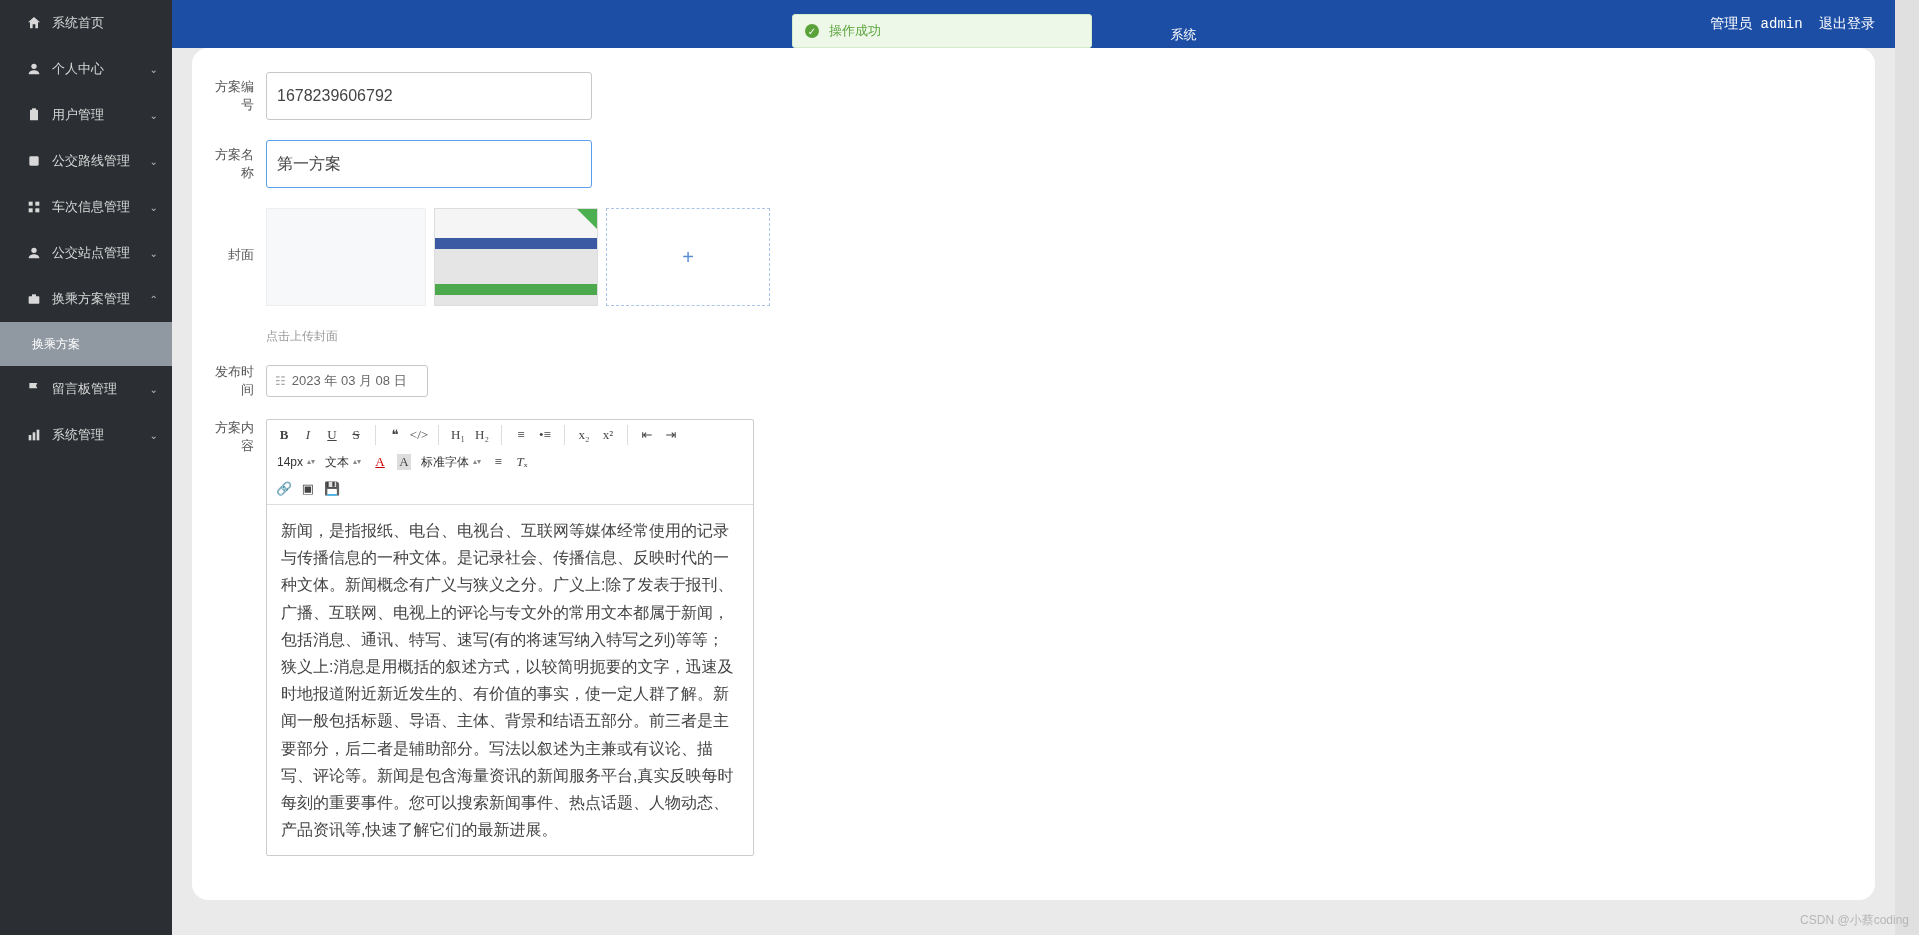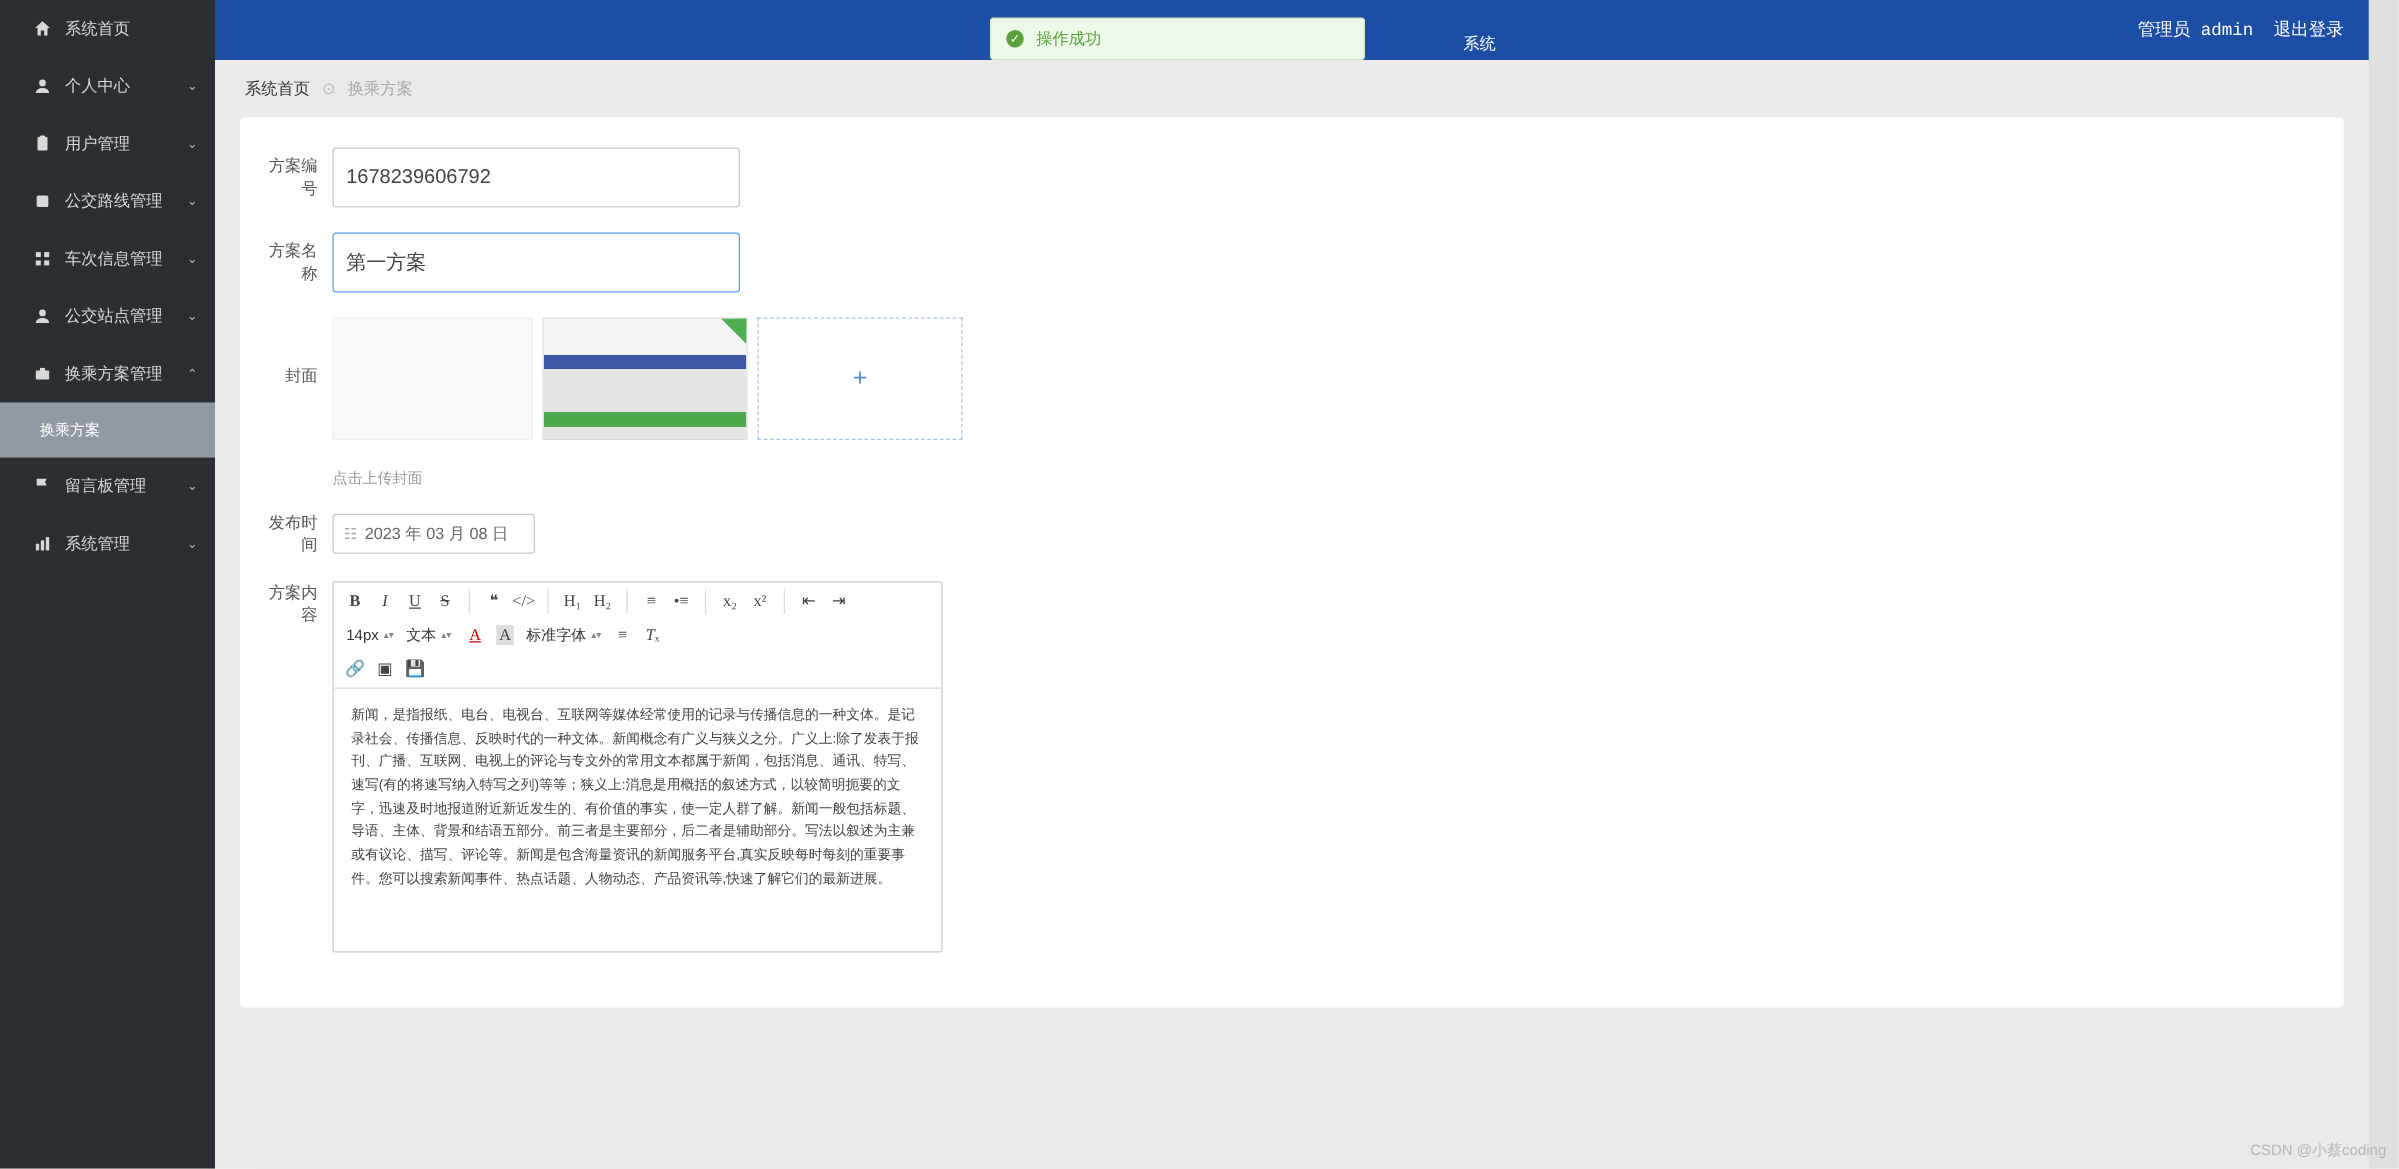--- a/index.html
+++ b/index.html
@@ -19,21 +19,21 @@
 .header-right span { margin-left: 8px; cursor: pointer; }
 
 .toast { position: absolute; top: 14px; left: 620px; background: #eef8e9; border: 1px solid #d4edc9; color: #5aa33a; padding: 6px 20px 6px 12px; border-radius: 3px; font-size: 13px; display: flex; align-items: center; width: 300px; height: 34px; z-index: 10; }
 .toast .ticon { width: 14px; height: 14px; border-radius: 50%; background: #5aa33a; color: #fff; font-size: 10px; display: inline-flex; align-items: center; justify-content: center; margin-right: 10px; }
 
 .crumb { padding: 14px 24px; font-size: 13px; color: #333; background: #eaeaea; }
 .crumb .clink { color: #333; cursor: pointer; }
 .crumb .sep { color: #bbb; margin: 0 6px; }
 .crumb .cur { color: #aaa; }
 
-.form-card { background: #fff; margin: 0 20px; border-radius: 4px; padding: 24px 18px; }
+.form-card { background: #fff; margin: 0 20px; border-radius: 16px; padding: 24px 18px; }
 .form-row { display: flex; align-items: center; margin-bottom: 20px; }
 .form-row.top { align-items: flex-start; }
 .form-label { width: 56px; text-align: right; padding-right: 12px; font-size: 13px; color: #555; flex-shrink: 0; }
 .form-input { width: 326px; height: 48px; border: 1px solid #c7c7c7; border-radius: 3px; padding: 0 10px; font-size: 16px; color: #444; }
 .form-input.focus { border-color: #5aa0ea; }
 .form-date { width: 162px; height: 32px; border: 1px solid #c7c7c7; border-radius: 3px; padding: 0 8px; display: flex; align-items: center; font-size: 13px; color: #666; }
 .form-date .dicon { margin-right: 6px; color: #aaa; font-size: 12px; }
 
 .cover-area { display: flex; gap: 8px; }
 .cover-pad { width: 160px; height: 98px; background: #f7f8fa; border: 1px solid #eee; }
@@ -42,21 +42,21 @@
 .cover-add { width: 164px; height: 98px; border: 1px dashed #a9c5e8; display: flex; align-items: center; justify-content: center; color: #5a8dd6; font-size: 20px; cursor: pointer; }
 .cover-hint { font-size: 12px; color: #999; margin-top: 22px; margin-left: 56px; }
 
 .editor { width: 488px; border: 1px solid #ccc; border-radius: 2px; }
 .toolbar { border-bottom: 1px solid #ddd; padding: 4px 6px; display: flex; flex-wrap: wrap; align-items: center; gap: 2px; }
 .tb-sep { width: 1px; height: 20px; background: #ddd; margin: 0 6px; }
 .tb-btn { width: 22px; height: 22px; display: inline-flex; align-items: center; justify-content: center; cursor: pointer; color: #444; font-family: Georgia, serif; }
 .tb-sel { height: 24px; border: none; background: transparent; font-size: 12px; padding: 0 4px; min-width: 60px; display: inline-flex; align-items: center; cursor: pointer; }
 .tb-sel.narrow { min-width: 46px; text-align: center; }
 .tb-sel::after { content: "▴▾"; font-size: 8px; color: #888; margin-left: 4px; white-space: pre; line-height: 6px; }
-.editor-content { padding: 12px 14px; font-size: 11px; line-height: 1.7; color: #444; min-height: 210px; }
+.editor-content { padding: 12px 14px; font-size: 16px; line-height: 1.7; color: #444; min-height: 210px; }
 
 .watermark { position: fixed; bottom: 6px; right: 10px; font-size: 12px; color: #b7b7b7; font-family: Arial, sans-serif; }
 
 svg { fill: currentColor; }
 .right-gutter { width: 24px; background: #e0e0e0; }
 </style>
 </head>
 <body>
 
 <div class="app">
@@ -145,25 +145,20 @@
       <div class="toast">
         <span class="ticon">✓</span>
         <span>操作成功</span>
       </div>
       <div class="header-right">
         <span>管理员 admin</span>
         <span>退出登录</span>
       </div>
     </div>
 
-    <div class="crumb">
-      <span class="clink">系统首页</span>
-      <span class="sep">⊙</span>
-      <span class="cur">换乘方案</span>
-    </div>
 
     <div class="form-card">
       <div class="form-row">
         <div class="form-label">方案编号</div>
         <input class="form-input" value="1678239606792" style="">
       </div>
       <div class="form-row">
         <div class="form-label">方案名称</div>
         <input class="form-input focus" value="第一方案" style="">
       </div>

